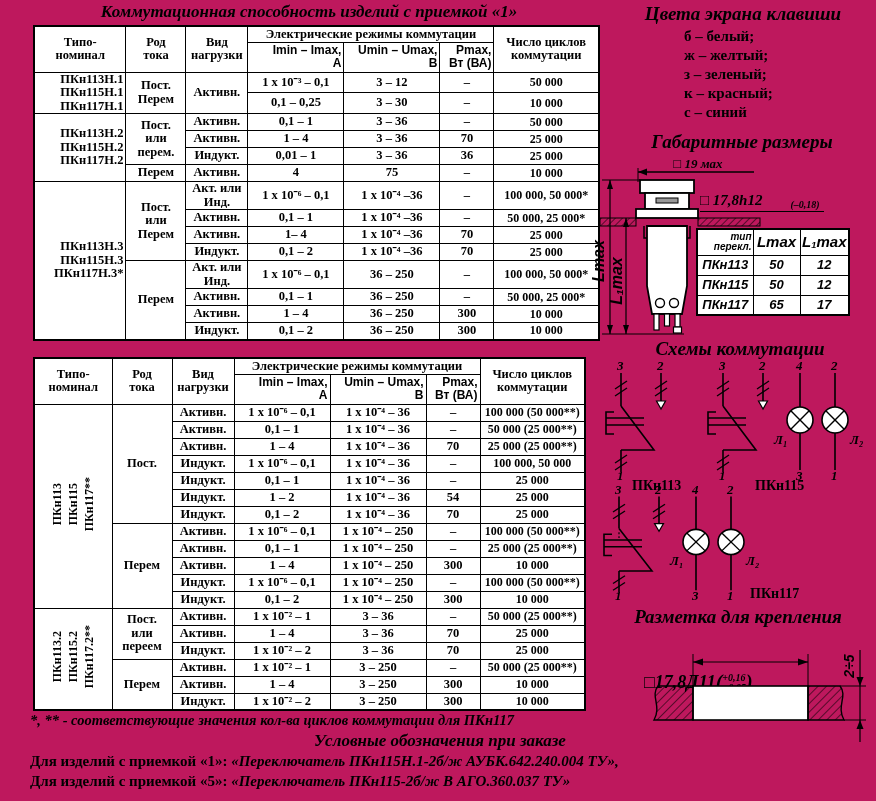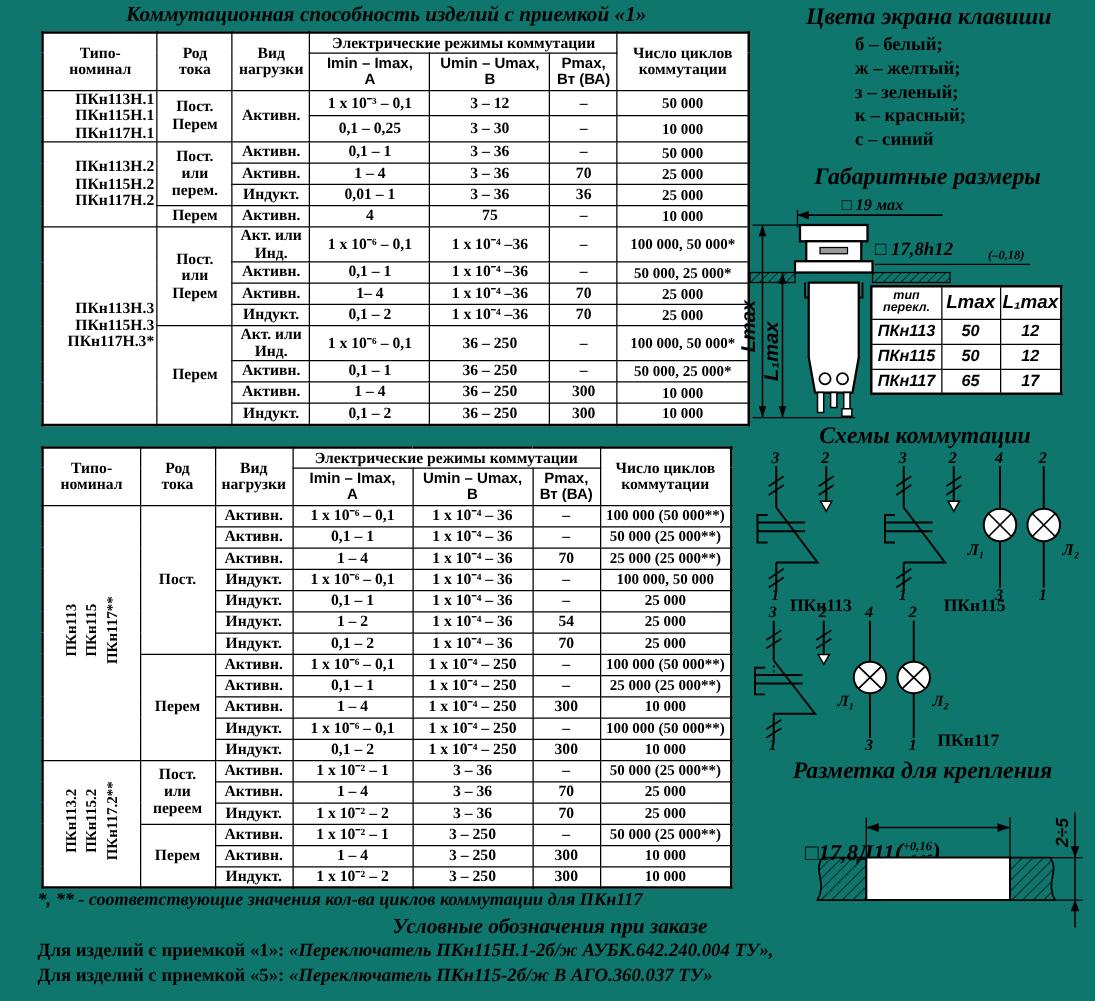--- a/index.html
+++ b/index.html
@@ -1,38 +1,38 @@
 <!DOCTYPE html>
 <html><head>
 <meta charset="utf-8">
 <style>
   html,body{margin:0;padding:0;background:#fff;}
-  .page{position:relative;width:876px;height:801px;background:#0f766e;overflow:hidden;
+  .page{position:relative;width:876px;height:801px;background:#be185d;overflow:hidden;
         font-family:"Liberation Serif",serif;color:#000;}
   .abs{position:absolute;}
   .main-title{position:absolute;font-style:italic;font-weight:bold;font-size:17px;text-align:center;white-space:nowrap;}
   .sec-title{position:absolute;font-style:italic;font-weight:bold;font-size:19px;text-align:center;white-space:nowrap;}
   table.t{position:absolute;border-collapse:collapse;table-layout:fixed;border:2px solid #000;background:#fff;}
   table.t td{border:1px solid #000;text-align:center;vertical-align:middle;padding:0 2px;
              font-weight:bold;font-size:12.5px;line-height:1.08;white-space:pre-line;}
   table.t td.left{text-align:right;padding-left:19px;}
-  table.t td.lat{font-family:"Liberation Sans",sans-serif;font-size:12px;}
+  table.t td.lat{font-family:"Liberation Sans",sans-serif;font-size:12px;text-align:right;}
   table.t td.num{font-size:12px;}
   #t1 tbody tr{height:17px;} #t2 tbody tr{height:17px;}
   tr.tall{height:28px !important;}
   td.vcell{padding:0;}
   .vert{display:inline-block;writing-mode:vertical-rl;transform:rotate(180deg);
         white-space:pre-line;line-height:1.35;font-size:12px;font-weight:bold;text-align:center;}
   .legend{position:absolute;}
   .legend div{font-weight:bold;font-size:15px;line-height:19px;}
   table.gt{position:absolute;border-collapse:collapse;background:#fff;border:2px solid #000;}
   table.gt td{border:1.5px solid #000;text-align:center;vertical-align:middle;
               font-family:"Liberation Sans",sans-serif;font-weight:bold;font-style:italic;
               font-size:13px;white-space:pre-line;line-height:1.05;}
-  table.gt td.small{font-size:10px;font-weight:bold;}
+  table.gt td.small{font-size:10px;font-weight:bold;text-align:right;}
   table.gt td.big{font-size:15px;}
   .slabel{position:absolute;font-weight:bold;font-size:14px;white-space:nowrap;}
   .dimlabel{position:absolute;font-weight:bold;font-style:italic;font-size:15px;white-space:nowrap;
             border-bottom:1.5px solid #000;padding:0 4px 1px 0;}
   .dimlabel .tolsub{font-size:10px;vertical-align:-3px;margin-left:28px;}
   .mountdim{position:absolute;display:flex;align-items:center;font-weight:bold;font-style:italic;}
   .mountdim .big{font-size:18px;}
   .mountdim .paren{font-size:20px;font-weight:bold;}
   .mountdim .tols{display:flex;flex-direction:column;font-size:10px;line-height:10px;font-style:italic;}
   .fnote{position:absolute;font-weight:bold;font-style:italic;font-size:14.5px;white-space:nowrap;}

